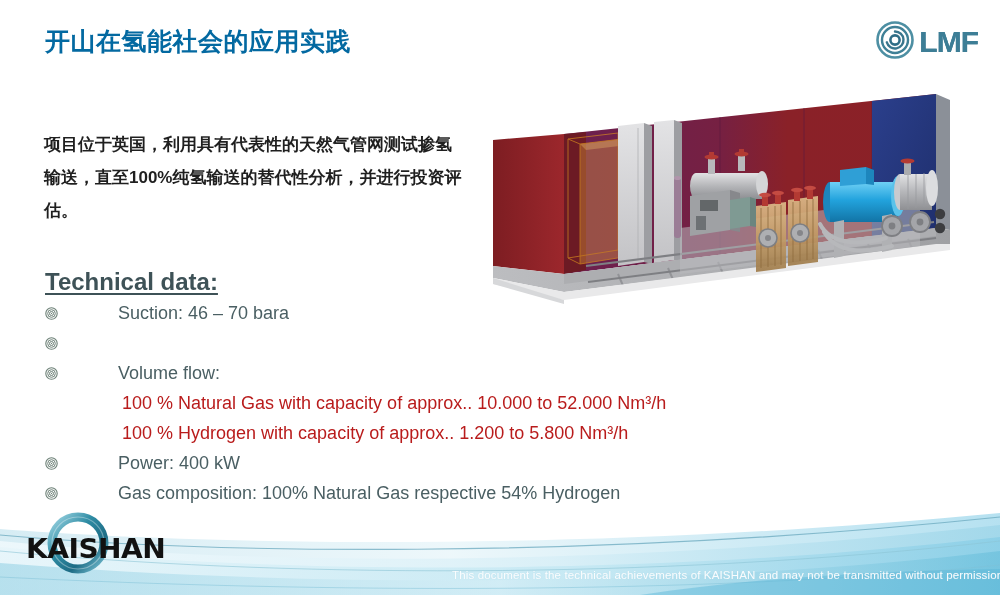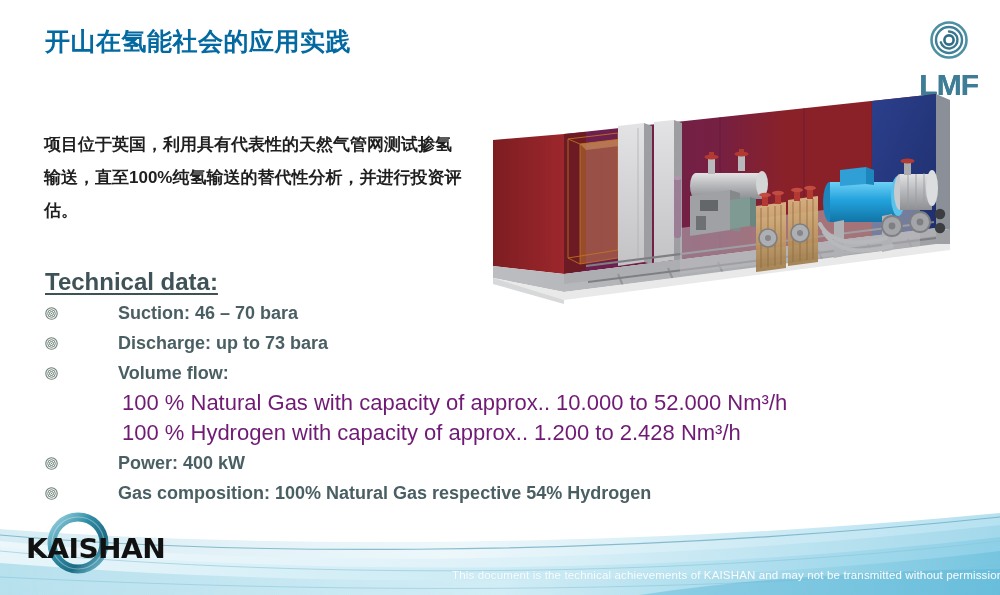--- a/index.html
+++ b/index.html
@@ -31,21 +31,20 @@
   }
 
   
   #lmf-logo {
     position: absolute;
     right: 22px;
     top: 20px;
     display: flex;
     align-items: center;
     gap: 4px;
-    flex-direction: column;
   }
   #lmf-logo .lmf-mark { display: block; }
   #lmf-logo .lmf-text {
     font-size: 30px;
     font-weight: bold;
     letter-spacing: -1px;
     background: linear-gradient(180deg, #4d8fa3 0%, #2f6d86 55%, #1d5870 100%);
     -webkit-background-clip: text;
     background-clip: text;
     color: #3d7e96;
@@ -77,21 +76,20 @@
   #tech-list {
     position: absolute;
     left: 40px;
     top: 298px;
     width: 860px;
   }
   .tech-row {
     display: flex;
     align-items: center;
     height: 30px;
-    font-weight: bold;
   }
   .bullet-cell {
     width: 78px;
     flex: 0 0 78px;
     display: flex;
     align-items: center;
     height: 30px;
     padding-left: 5px;
     box-sizing: border-box;
   }
@@ -101,22 +99,22 @@
     color: #4a5f63;
     line-height: 30px;
     white-space: nowrap;
   }
   .sub-row {
     display: flex;
     height: 30px;
   }
   .sub-row .bullet-cell { visibility: hidden; }
   .sub-row .tech-text {
-    font-size: 22px;
-    color: #701a75;
+    font-size: 18px;
+    color: #b91c1c;
     padding-left: 4px;
   }
 
   
   #render-figure {
     position: absolute;
     left: 468px;
     top: 78px;
     width: 508px;
     height: 235px;
@@ -206,21 +204,20 @@
 
     <div class="tech-row">
       <span class="bullet-cell">
         <svg class="bullet-icon" width="13" height="13" viewBox="0 0 13 13" aria-hidden="true">
           <circle cx="6.5" cy="6.5" r="5.7" fill="none" stroke="#6d8177" stroke-width="1.1"></circle>
           <circle cx="6.5" cy="6.5" r="3.8" fill="none" stroke="#6d8177" stroke-width="1"></circle>
           <circle cx="6.5" cy="6.5" r="2" fill="none" stroke="#6d8177" stroke-width="1"></circle>
           <circle cx="6.5" cy="6.5" r="0.7" fill="#6d8177"></circle>
         </svg>
       </span>
-      <span class="tech-text">Discharge: up to 73 bara</span>
     </div>
 
     <div class="tech-row">
       <span class="bullet-cell">
         <svg class="bullet-icon" width="13" height="13" viewBox="0 0 13 13" aria-hidden="true">
           <circle cx="6.5" cy="6.5" r="5.7" fill="none" stroke="#6d8177" stroke-width="1.1"></circle>
           <circle cx="6.5" cy="6.5" r="3.8" fill="none" stroke="#6d8177" stroke-width="1"></circle>
           <circle cx="6.5" cy="6.5" r="2" fill="none" stroke="#6d8177" stroke-width="1"></circle>
           <circle cx="6.5" cy="6.5" r="0.7" fill="#6d8177"></circle>
         </svg>
@@ -228,21 +225,21 @@
       <span class="tech-text">Volume flow:</span>
     </div>
 
     <div class="sub-row">
       <span class="bullet-cell"></span>
       <span class="tech-text">100 % Natural Gas with capacity of approx.. 10.000 to 52.000 Nm³/h</span>
     </div>
 
     <div class="sub-row">
       <span class="bullet-cell"></span>
-      <span class="tech-text">100 % Hydrogen with capacity of approx.. 1.200 to 2.428 Nm³/h</span>
+      <span class="tech-text">100 % Hydrogen with capacity of approx.. 1.200 to 5.800 Nm³/h</span>
     </div>
 
     <div class="tech-row">
       <span class="bullet-cell">
         <svg class="bullet-icon" width="13" height="13" viewBox="0 0 13 13" aria-hidden="true">
           <circle cx="6.5" cy="6.5" r="5.7" fill="none" stroke="#6d8177" stroke-width="1.1"></circle>
           <circle cx="6.5" cy="6.5" r="3.8" fill="none" stroke="#6d8177" stroke-width="1"></circle>
           <circle cx="6.5" cy="6.5" r="2" fill="none" stroke="#6d8177" stroke-width="1"></circle>
           <circle cx="6.5" cy="6.5" r="0.7" fill="#6d8177"></circle>
         </svg>

